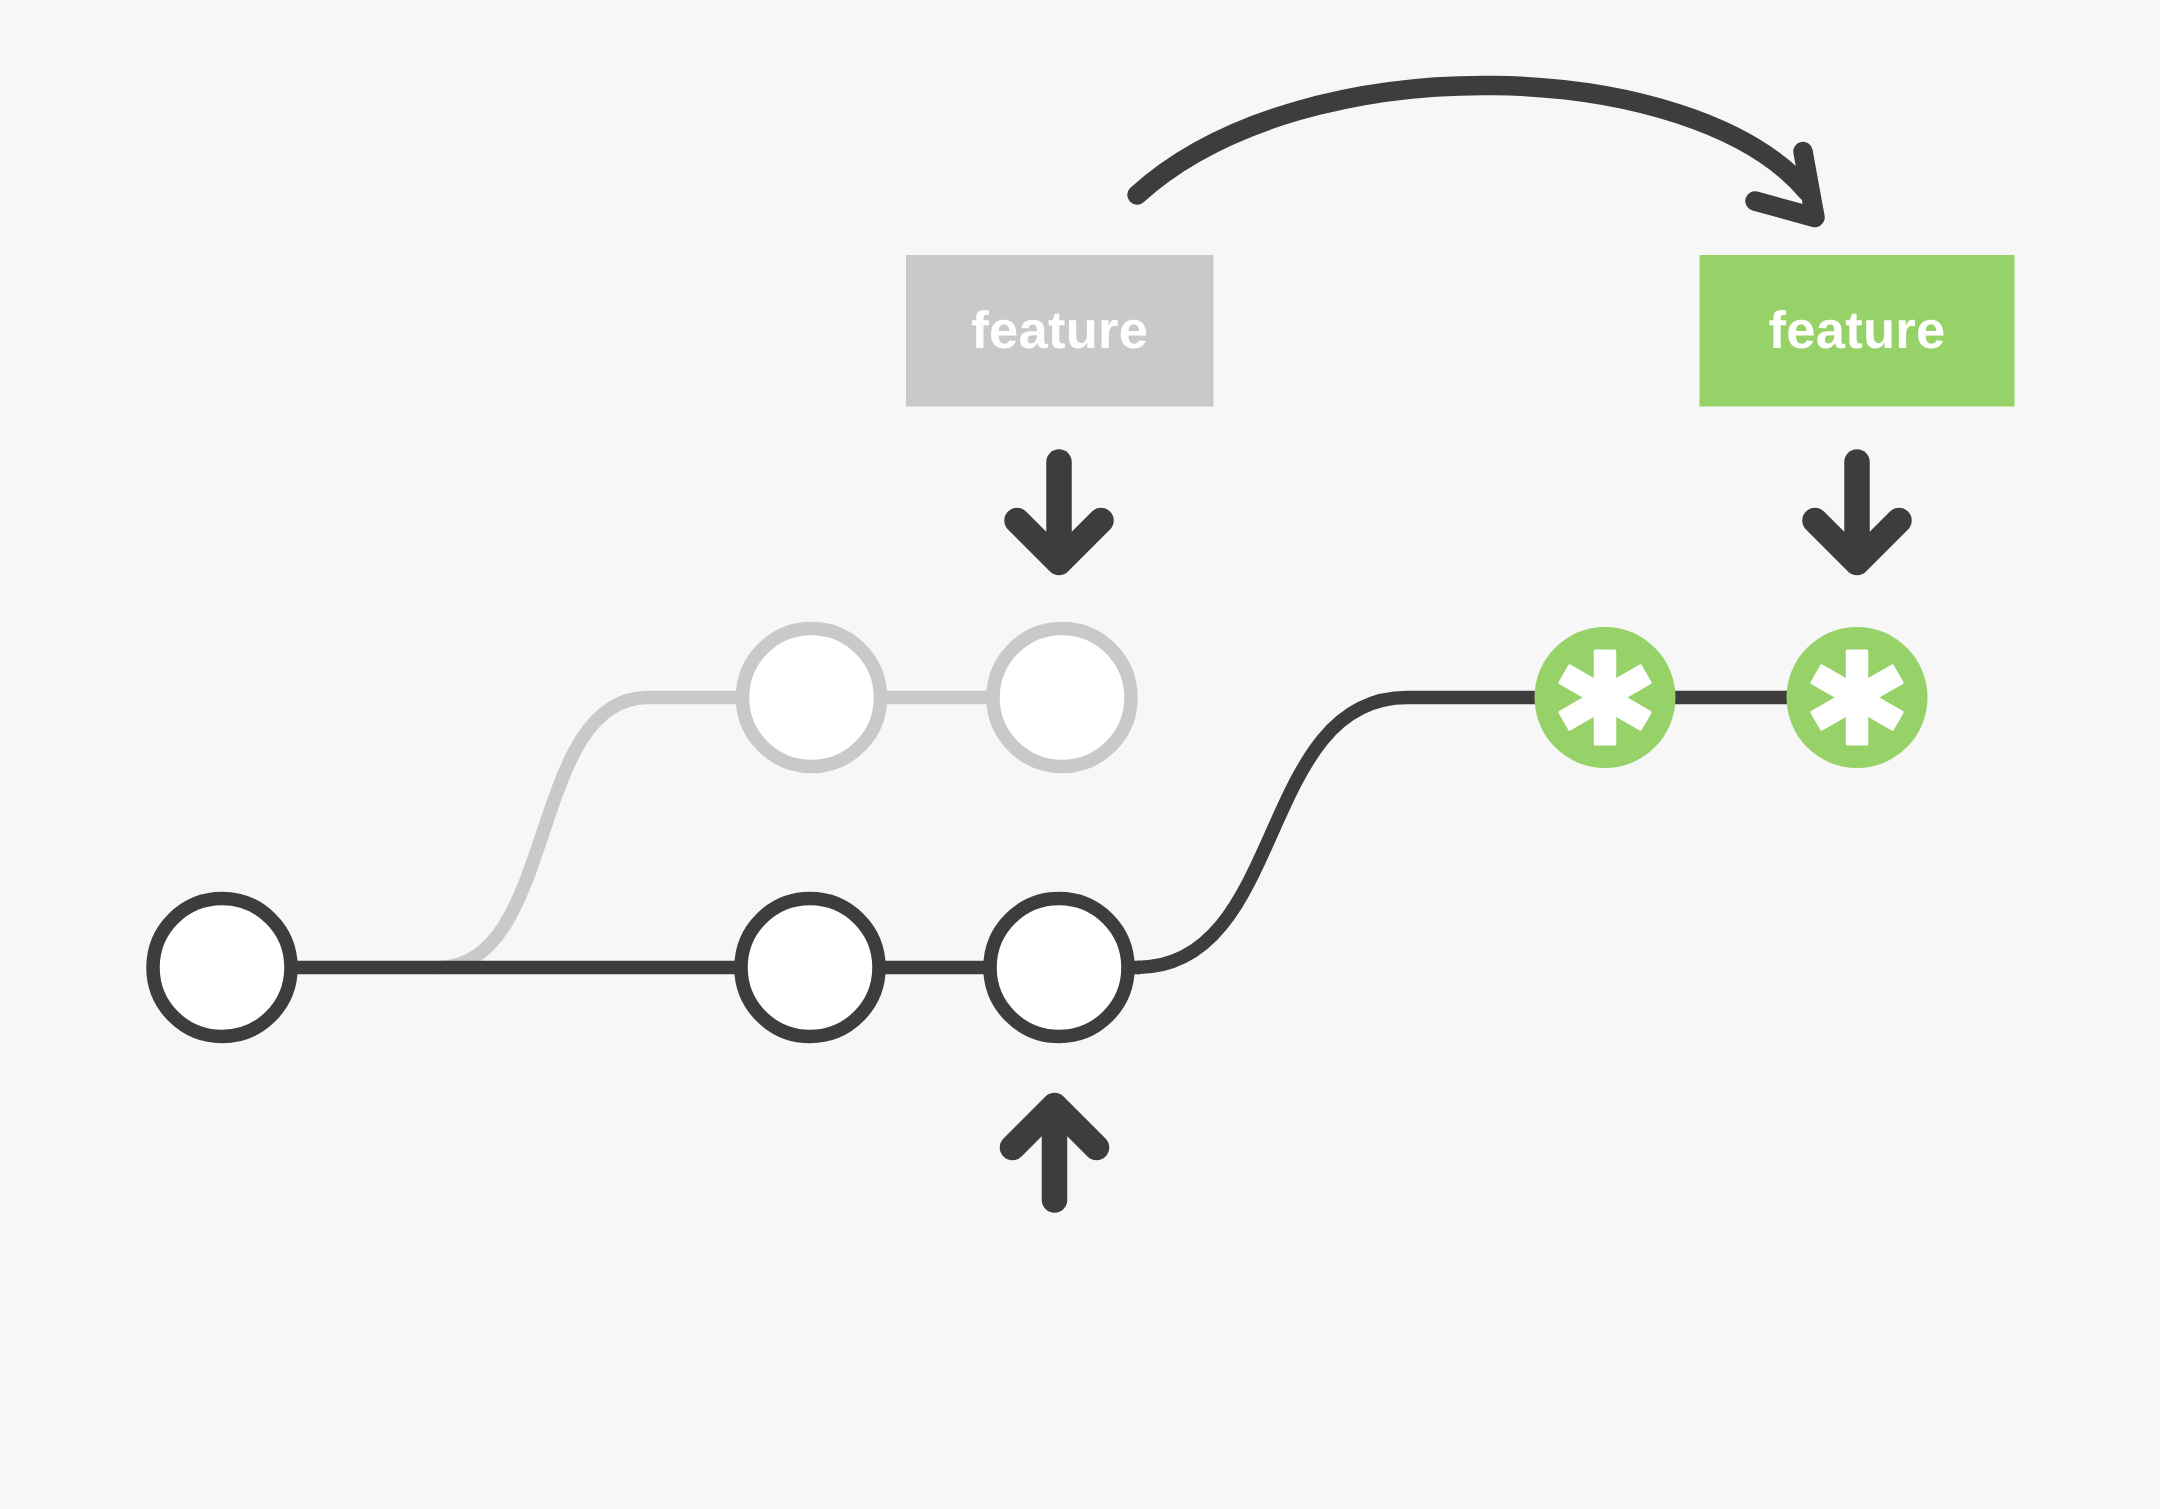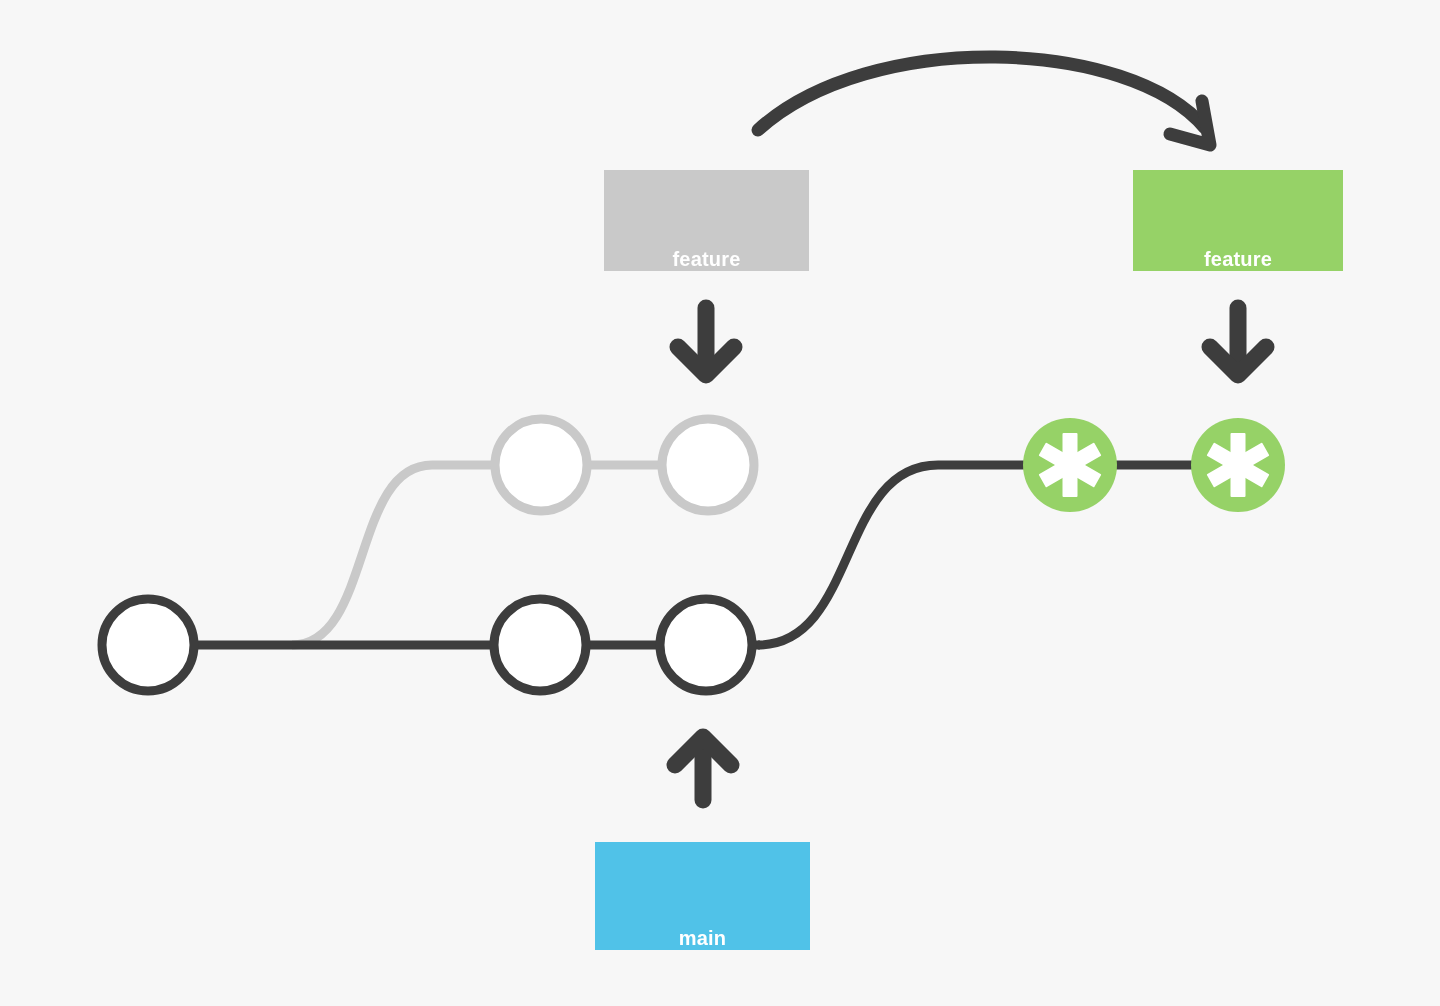--- a/index.html
+++ b/index.html
@@ -23,26 +23,26 @@
     position: absolute;
     left: 0;
     top: 0;
     width: 1440px;
     height: 1006px;
     display: block;
   }
   .branch-label {
     position: absolute;
     display: flex;
-    align-items: flex-end;
+    align-items: center;
     justify-content: center;
     color: #ffffff;
     font-family: "Liberation Sans", sans-serif;
     font-weight: bold;
-    font-size: 20px;
+    font-size: 35px;
     letter-spacing: 0.2px;
     box-sizing: border-box;
     user-select: none;
   }
   #label-feature-old {
     left: 604px;
     top: 170px;
     width: 205px;
     height: 101px;
     background: #c9c9c9;
@@ -130,17 +130,14 @@
   </svg>
 
   <div class="branch-label" id="label-feature-old">
     <span>feature</span>
   </div>
 
   <div class="branch-label" id="label-feature-new">
     <span>feature</span>
   </div>
 
-  <div class="branch-label" id="label-main">
-    <span>main</span>
-  </div>
 
 </div>
 
 </body></html>

